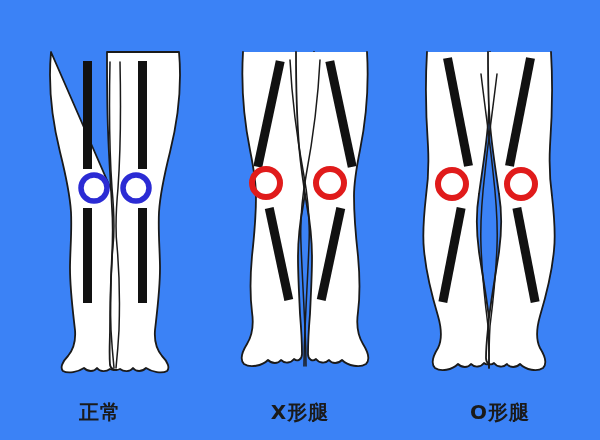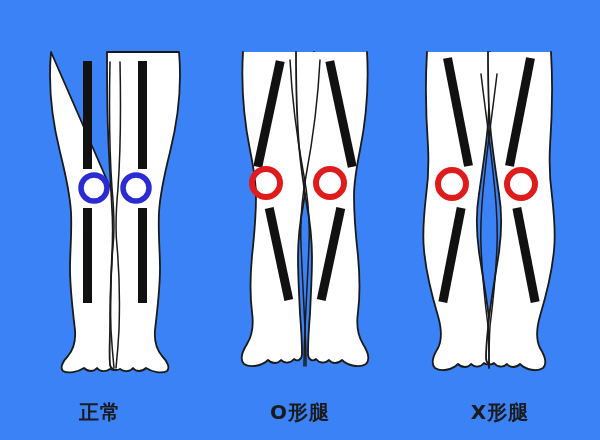--- a/index.html
+++ b/index.html
@@ -206,17 +206,17 @@
       <rect x="-4.5" y="-48" width="9" height="96" fill="#111111" transform="translate(452,255) rotate(11)"></rect>
       <rect x="-4.5" y="-48" width="9" height="96" fill="#111111" transform="translate(526,255) rotate(-11)"></rect>
 
       <circle cx="452" cy="184" r="14" fill="none" stroke="#e01b1b" stroke-width="6"></circle>
       <circle cx="521" cy="184" r="14" fill="none" stroke="#e01b1b" stroke-width="6"></circle>
     </g>
   </svg>
 
   <div class="caption-row">
     <div class="caption">正常</div>
+    <div class="caption">X形腿</div>
     <div class="caption">O形腿</div>
-    <div class="caption">X形腿</div>
   </div>
 
 </div>
 
 </body></html>

